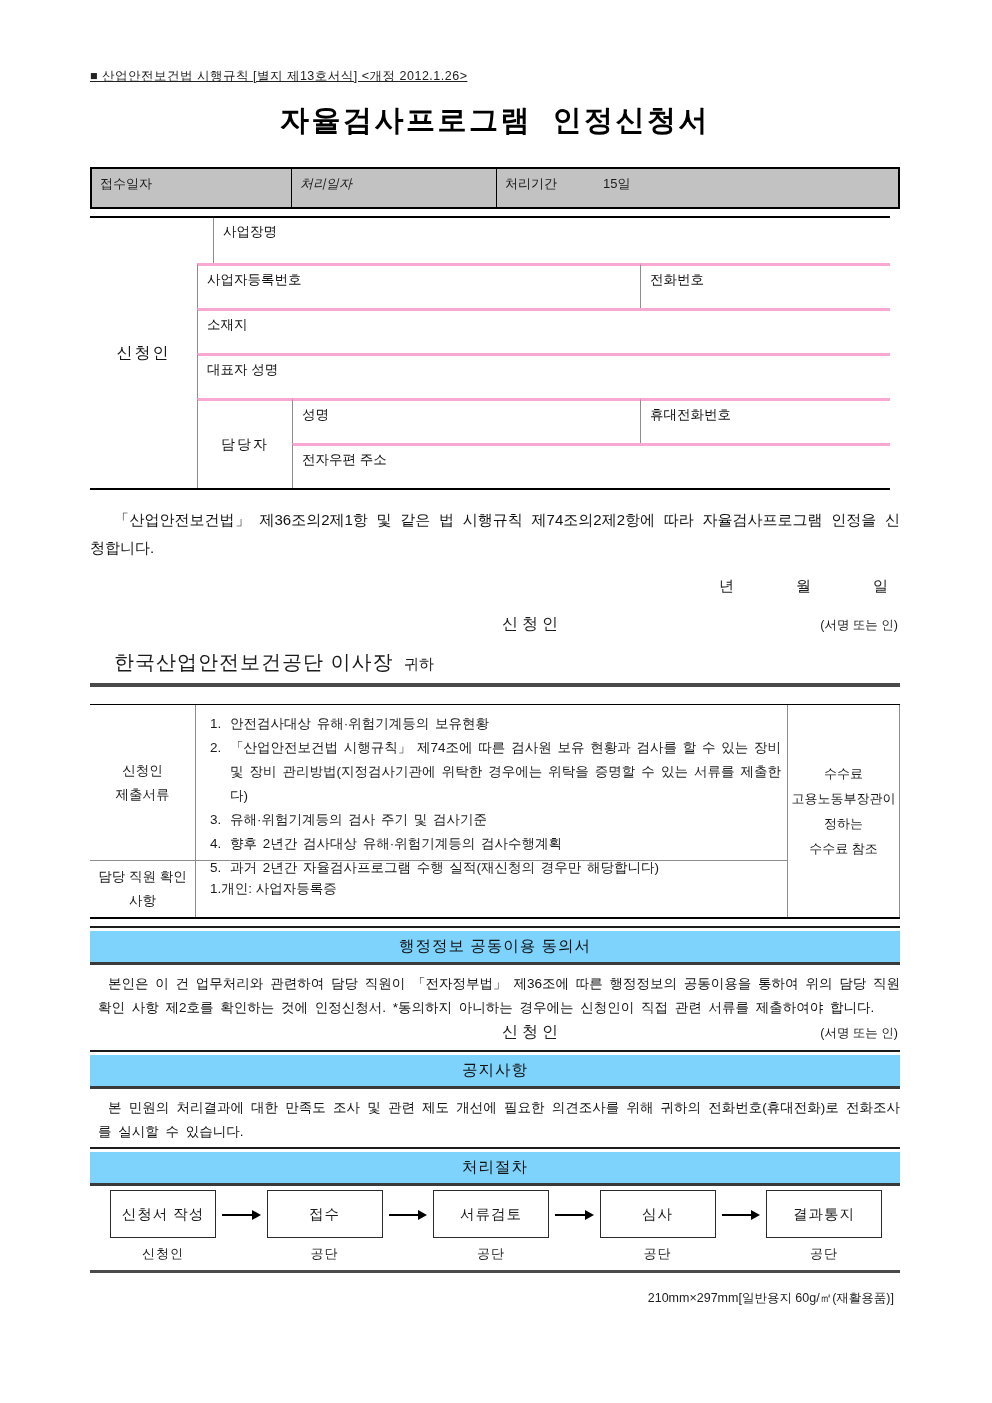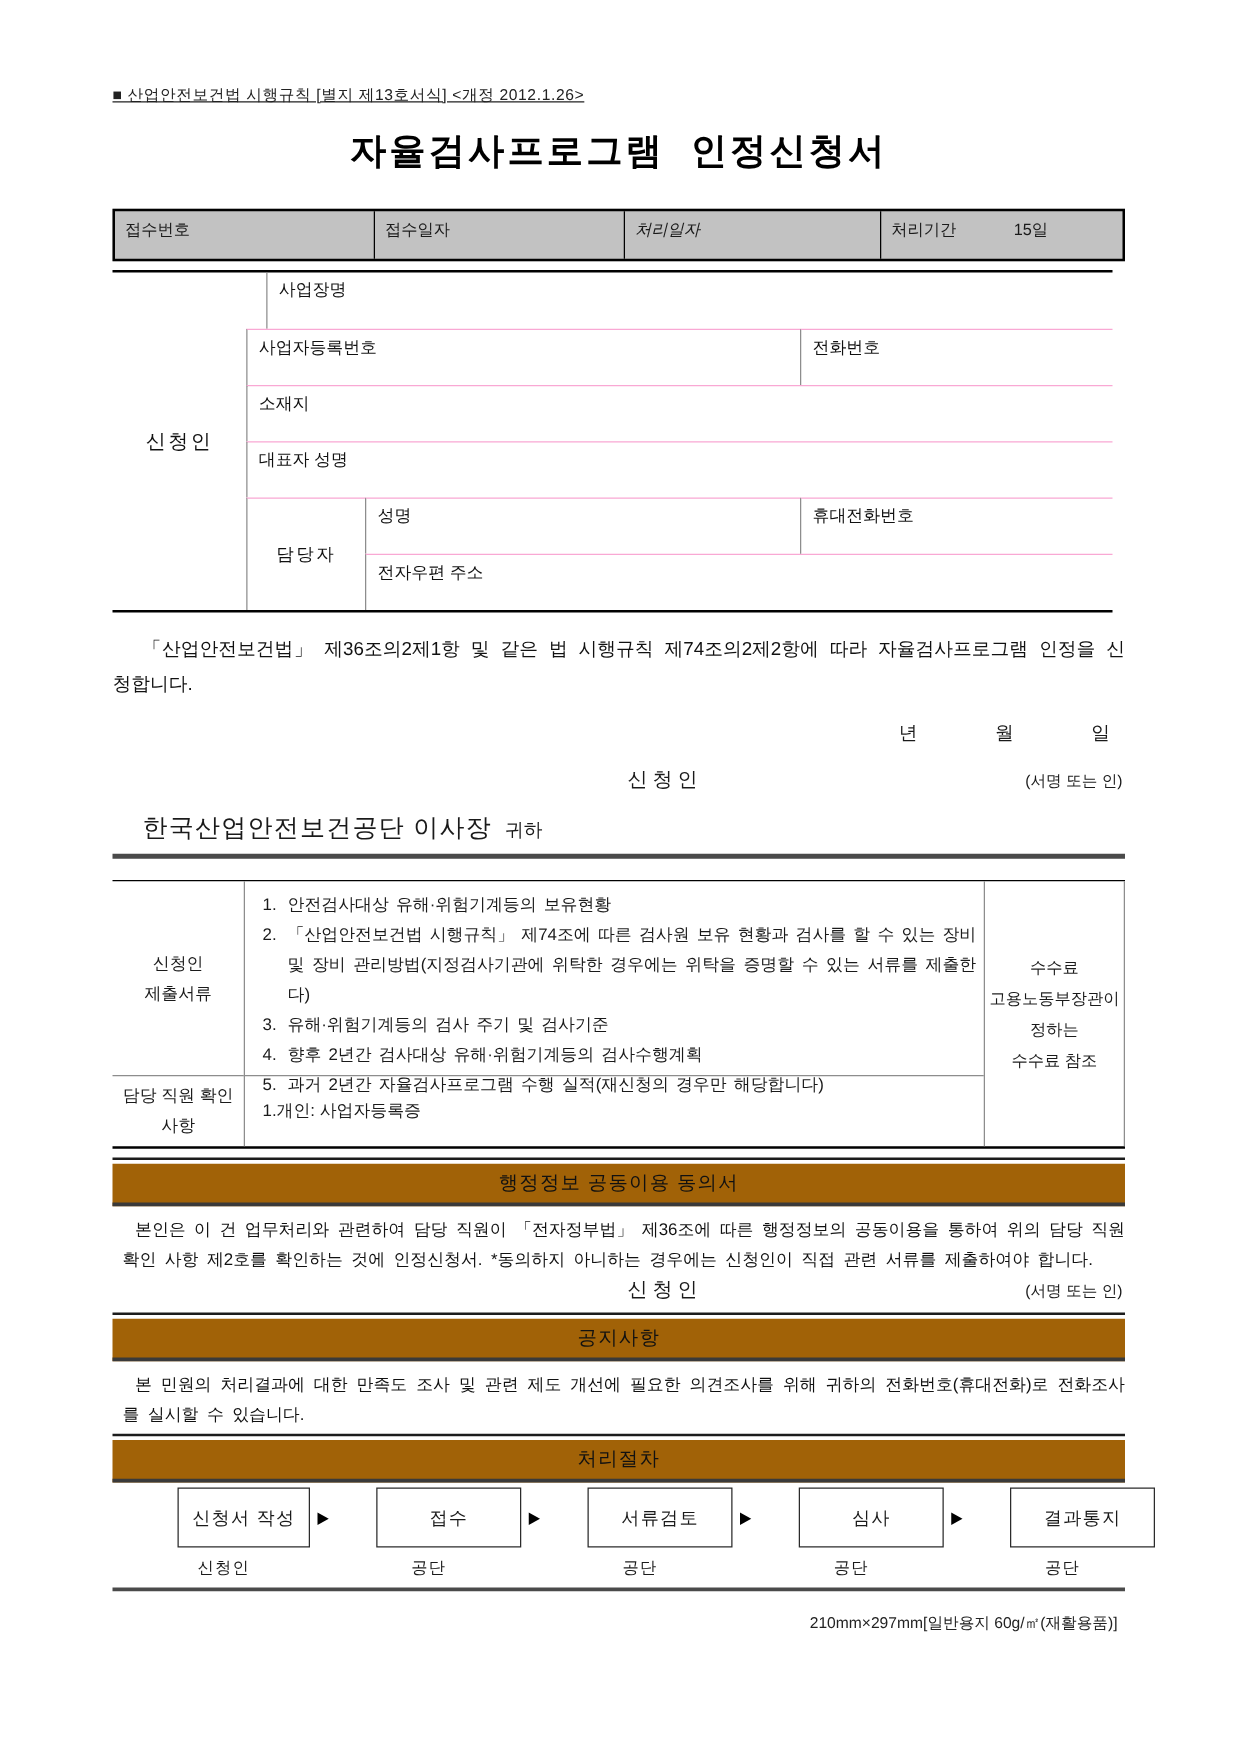--- a/index.html
+++ b/index.html
@@ -27,21 +27,21 @@
   .rc1 { width: 208px; } .rc2 { width: 200px; } .rc3 { width: 205px; font-style: italic; } .rc4 { flex: 1; }
   .receipt-value { margin-left: 46px; }
 
   
   .applicant { margin-top: 7px; width: 800px; display: grid;
     grid-template-columns: 107px 95px 348px 250px;
     grid-template-rows: repeat(6, 45px);
     border-top: 2px solid #000; border-bottom: 2px solid #000; }
   .cell { padding: 5px 9px; font-size: 13.5px; color: #111; }
   .bl { border-left: 1px solid #8d8d8d; }
-  .bt { border-top: 1px solid #f9a8d4; }
+  .bt { border-top: 3px solid #f9a8d4; }
   .grp { display: flex; align-items: center; justify-content: center; font-size: 16px; letter-spacing: 2px; }
   .lab-applicant { grid-column: 1; grid-row: 1 / 7; }
   .c-workname   { grid-column: 2 / 4; grid-row: 1; margin-left: 16px; }
   .c-workno     { grid-column: 4;     grid-row: 1; }
   .c-bizno      { grid-column: 2 / 4; grid-row: 2; }
   .c-phone      { grid-column: 4;     grid-row: 2; }
   .c-addr       { grid-column: 2 / 5; grid-row: 3; }
   .c-rep        { grid-column: 2 / 5; grid-row: 4; }
   .lab-contact  { grid-column: 2;     grid-row: 5 / 7; font-size: 14px; }
   .c-cname      { grid-column: 3;     grid-row: 5; }
@@ -75,56 +75,53 @@
     display: flex; flex-direction: column; justify-content: center; align-items: center;
     font-size: 13px; line-height: 25px; text-align: center; }
   .check-lab { grid-row: 2; grid-column: 1; border-top: 1px solid #8d8d8d; }
   .check-val { grid-row: 2; grid-column: 2; border-top: 1px solid #8d8d8d; border-left: 1px solid #8d8d8d;
     display: flex; align-items: center; padding: 4px 14px; font-size: 13.5px; }
   .list-cell { grid-row: 1; grid-column: 2; border-left: 1px solid #8d8d8d; }
 
   
   .section { border-top: 2px solid #1c1c1c; }
   .consent { margin-top: 7px; }
-  .bar { margin-top: 3px; height: 34px; background: #a16207; border-bottom: 3px solid #3a3a3a;
+  .bar { margin-top: 3px; height: 34px; background: #7dd3fc; border-bottom: 3px solid #3a3a3a;
     display: flex; align-items: center; justify-content: center; font-size: 15.5px; letter-spacing: 1px; color: #111; }
   .body-text { margin-top: 7px; font-size: 13.5px; line-height: 23.5px; text-align: justify;
     word-spacing: 3px; padding-left: 8px; text-indent: 10px; color: #111; }
   .consent-sign { margin-top: 3px; display: flex; align-items: baseline; height: 24px; }
   .consent-sign .who { margin-left: 412px; font-size: 16px; letter-spacing: 4px; }
   .consent-sign .how { margin-left: auto; font-size: 12.5px; padding-right: 2px; }
   .notice { margin-top: 4px; }
   .procedure { margin-top: 4px; }
 
   
   .flow { margin-top: 4px; display: flex; align-items: flex-start; padding: 0 18px 0 20px; }
   .step { display: flex; flex-direction: column; align-items: center; }
   .step-box { border: 1.5px solid #2b2b2b; height: 48px; display: flex; align-items: center; justify-content: center;
-    font-size: 14.5px; letter-spacing: 1px; background: #fff; margin-left: 32px; }
+    font-size: 14.5px; letter-spacing: 1px; background: #fff; }
   .w1 { width: 106px; } .w2 { width: 116px; }
   .actor { margin-top: 7px; font-size: 13px; letter-spacing: 1px; }
   .arrow { flex: 1; display: flex; align-items: center; margin-top: 20px; padding: 0 6px; }
   .arrow .shaft { flex: 1; height: 1.5px; background: #000; }
   .arrow .head { width: 0; height: 0; border-left: 9px solid #000; border-top: 5px solid transparent; border-bottom: 5px solid transparent; }
   .bottom-rule { margin-top: 7px; height: 2.5px; background: #4a4a4a; }
 
   .footer { margin-top: 17px; text-align: right; font-size: 12.5px; padding-right: 6px; color: #222; }
 </style>
 </head>
 <body>
 
 <div class="sheet">
 
   <div class="note">■ 산업안전보건법 시행규칙 [별지 제13호서식] &lt;개정 2012.1.26&gt;</div>
   <div class="doc-title">자율검사프로그램 인정신청서</div>
 
   <div class="receipt">
-    <div class="receipt-cell rc1">
-      <span>접수번호</span>
-    </div>
     <div class="receipt-cell rc2">
       <span>접수일자</span>
     </div>
     <div class="receipt-cell rc3">
       <span>처리일자</span>
     </div>
     <div class="receipt-cell rc4">
       <span>처리기간</span>
       <span class="receipt-value">15일</span>
     </div>

